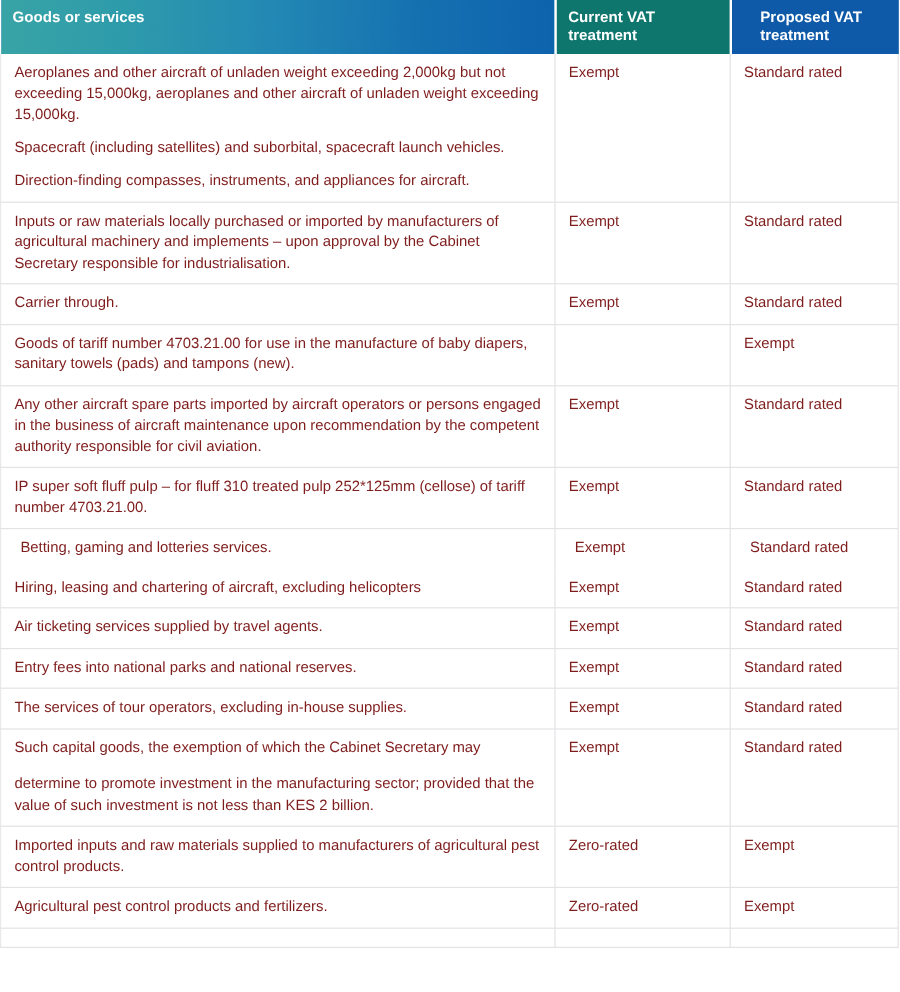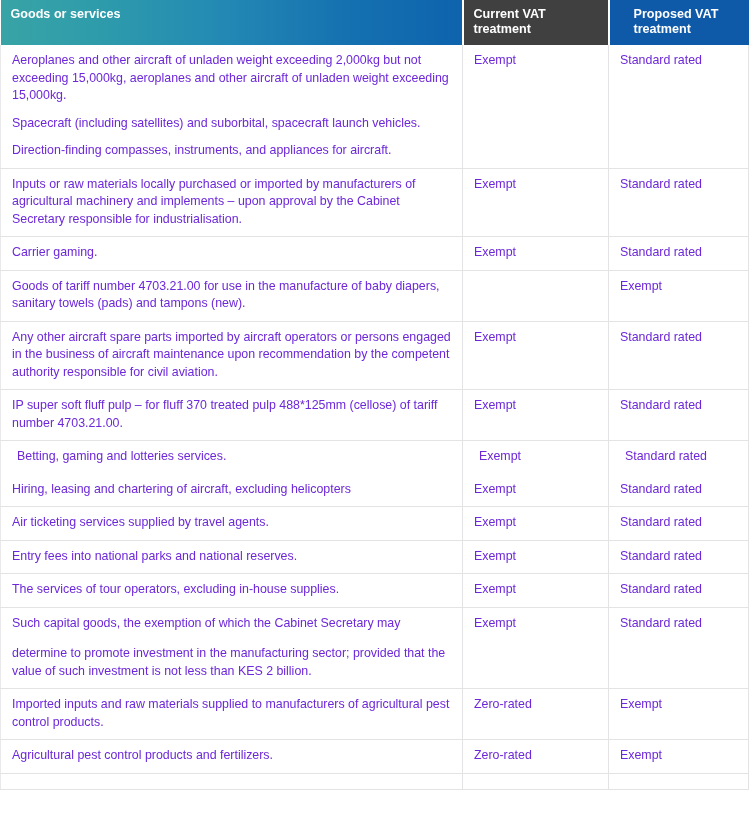--- a/index.html
+++ b/index.html
@@ -35,35 +35,35 @@
     line-height: 15px;
     color: #ffffff;
     border: none;
     margin-top: 19px;
   }
   th.col-goods {
     background: linear-gradient(to right, #38a4a6 0%, #2e9bab 22%, #2389b4 48%, #1571b0 75%, #0e63ad 100%);
     border-right: 2px solid #ffffff;
   }
   th.col-current {
-    background: #404040;
+    background: #0f766e;
     border-right: 2px solid #ffffff;
   }
   th.col-proposed {
     background: #0e59a8;
     padding-left: 24px;
   }
 
   
   tbody td {
     padding: 7px 10px 8px 11px;
     vertical-align: top;
     font-size: 12.4px;
     line-height: 17.5px;
-    color: #6d28d9;
+    color: #7f1d1d;
     border-bottom: 1px solid #e3e3e6;
     border-right: 1px solid #e3e3e6;
     background: #ffffff;
   }
   tbody td.cell-goods {
     border-left: 1px solid #e9e9ec;
   }
   tbody td.cell-proposed {
     border-right: 1px solid #e3e3e6;
   }
@@ -129,21 +129,21 @@
         </td>
         <td class="cell-current">
           <span class="val">Exempt</span>
         </td>
         <td class="cell-proposed">
           <span class="val">Standard rated</span>
         </td>
       </tr>
       <tr>
         <td class="cell-goods">
-          <p>Carrier gaming.</p>
+          <p>Carrier through.</p>
         </td>
         <td class="cell-current">
           <span class="val">Exempt</span>
         </td>
         <td class="cell-proposed">
           <span class="val">Standard rated</span>
         </td>
       </tr>
       <tr>
         <td class="cell-goods">
@@ -162,21 +162,21 @@
         </td>
         <td class="cell-current">
           <span class="val">Exempt</span>
         </td>
         <td class="cell-proposed">
           <span class="val">Standard rated</span>
         </td>
       </tr>
       <tr>
         <td class="cell-goods">
-          <p>IP super soft fluff pulp – for fluff 370 treated pulp 488*125mm (cellose) of tariff number 4703.21.00.</p>
+          <p>IP super soft fluff pulp – for fluff 310 treated pulp 252*125mm (cellose) of tariff number 4703.21.00.</p>
         </td>
         <td class="cell-current">
           <span class="val">Exempt</span>
         </td>
         <td class="cell-proposed">
           <span class="val">Standard rated</span>
         </td>
       </tr>
       <tr class="no-rule">
         <td class="cell-goods">

